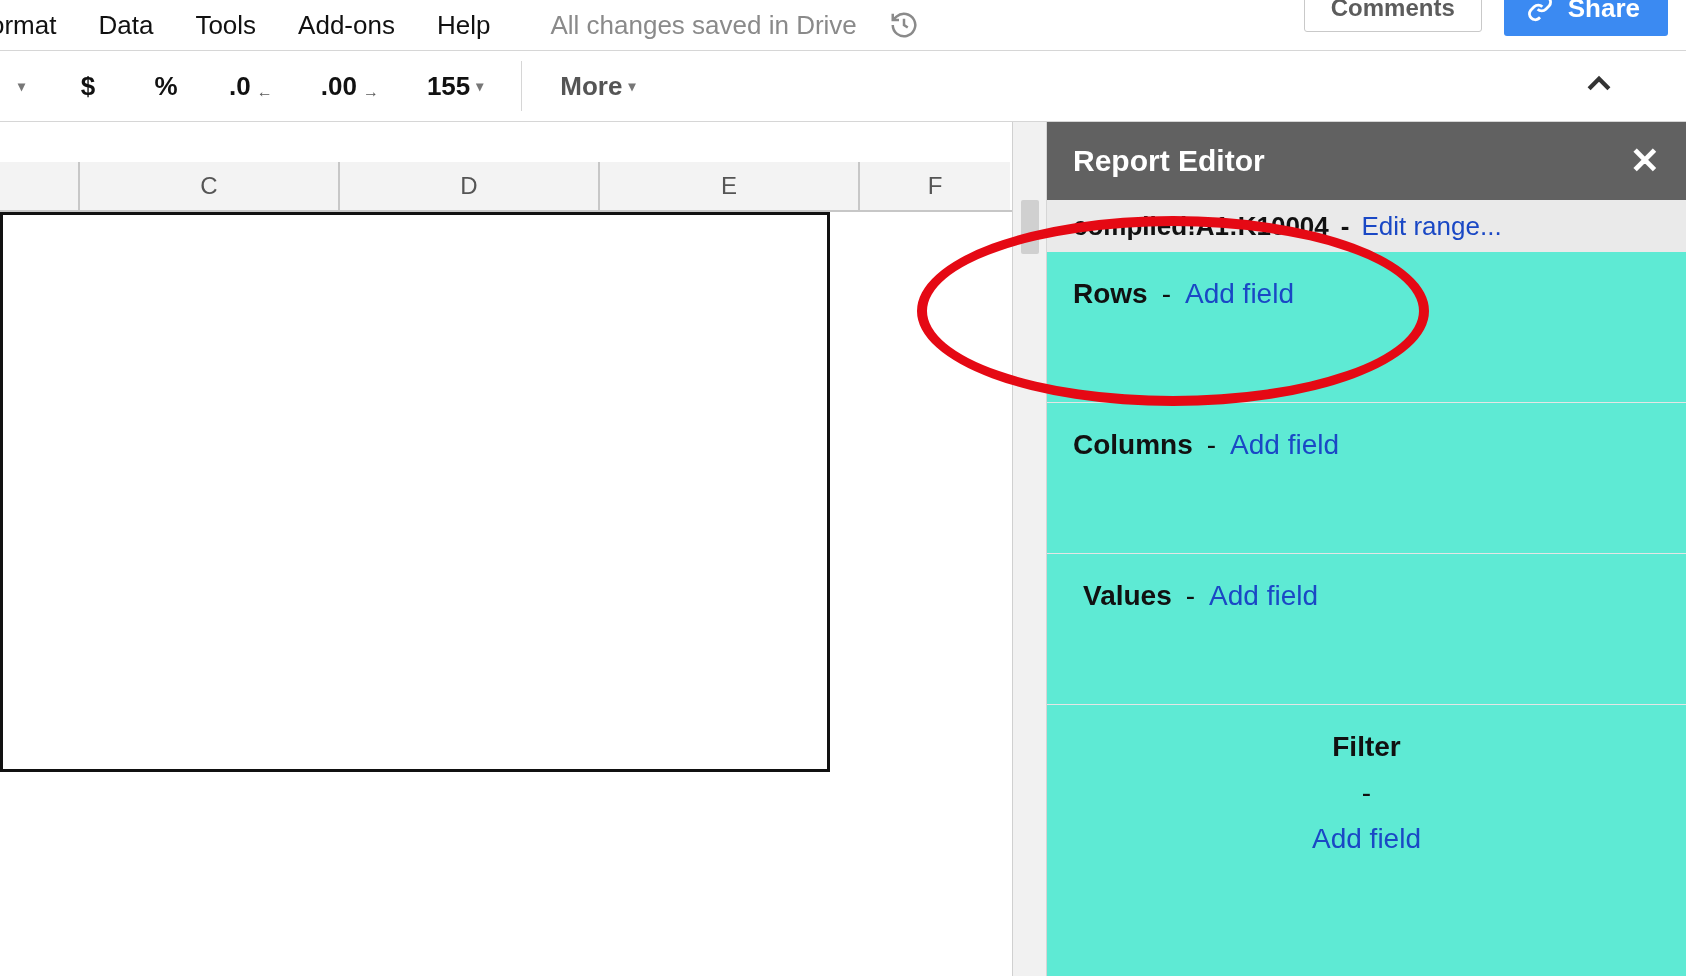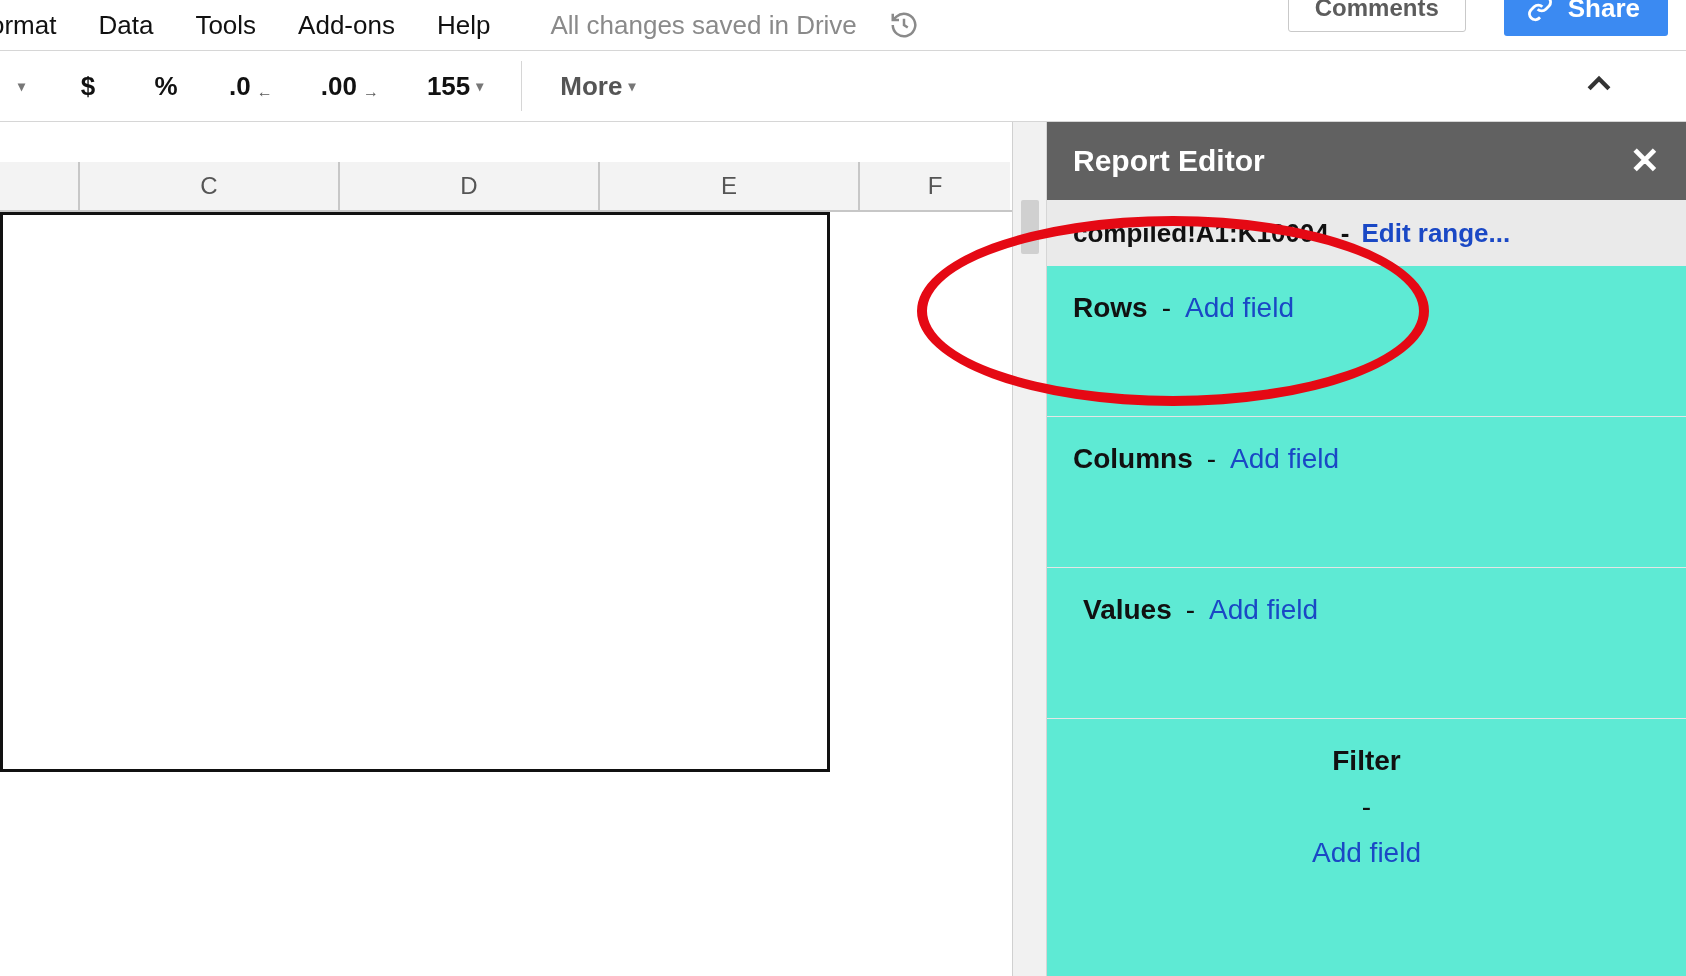--- a/index.html
+++ b/index.html
@@ -27,21 +27,21 @@
       display: flex;
       align-items: center;
       gap: 32px;
       margin-left: 18px;
     }
     .saved-msg svg { width: 30px; height: 30px; }
     .menubar-right {
       margin-left: auto;
       display: flex;
       align-items: center;
-      gap: 38px;
+      gap: 22px;
       padding-right: 12px;
       justify-content: space-between;
     }
     .comments-btn {
       height: 48px;
       padding: 0 26px;
       border: 1.5px solid #c9c9c9;
       border-radius: 3px;
       background: #fff;
       font-size: 24px;
@@ -184,31 +184,31 @@
       font-size: 30px;
       font-weight: 700;
     }
     .re-header .close-x {
       font-size: 36px;
       font-weight: 700;
       cursor: pointer;
       color: #fff;
     }
     .re-range {
-      height: 66px;
+      height: 52px;
       background: #eaeaea;
       display: flex;
       align-items: center;
       padding: 0 26px;
       font-size: 26px;
       gap: 12px;
     }
     .re-range .range-txt { font-weight: 700; color: #111; }
     .re-range .dash { font-weight: 700; color: #111; }
-    .re-range .edit-link { color: #1a48c5; font-weight: 700; }
+    .re-range .edit-link { color: #1a48c5; font-weight: 400; }
     .re-section {
       padding: 26px 26px 32px 26px;
       border-bottom: 1px solid #e5e5e5;
       font-size: 28px;
       display: flex;
       align-items: center;
       gap: 14px;
     }
     .re-section .sec-title { font-weight: 700; color: #111; }
     .re-section .dash { font-weight: 400; color: #111; }

